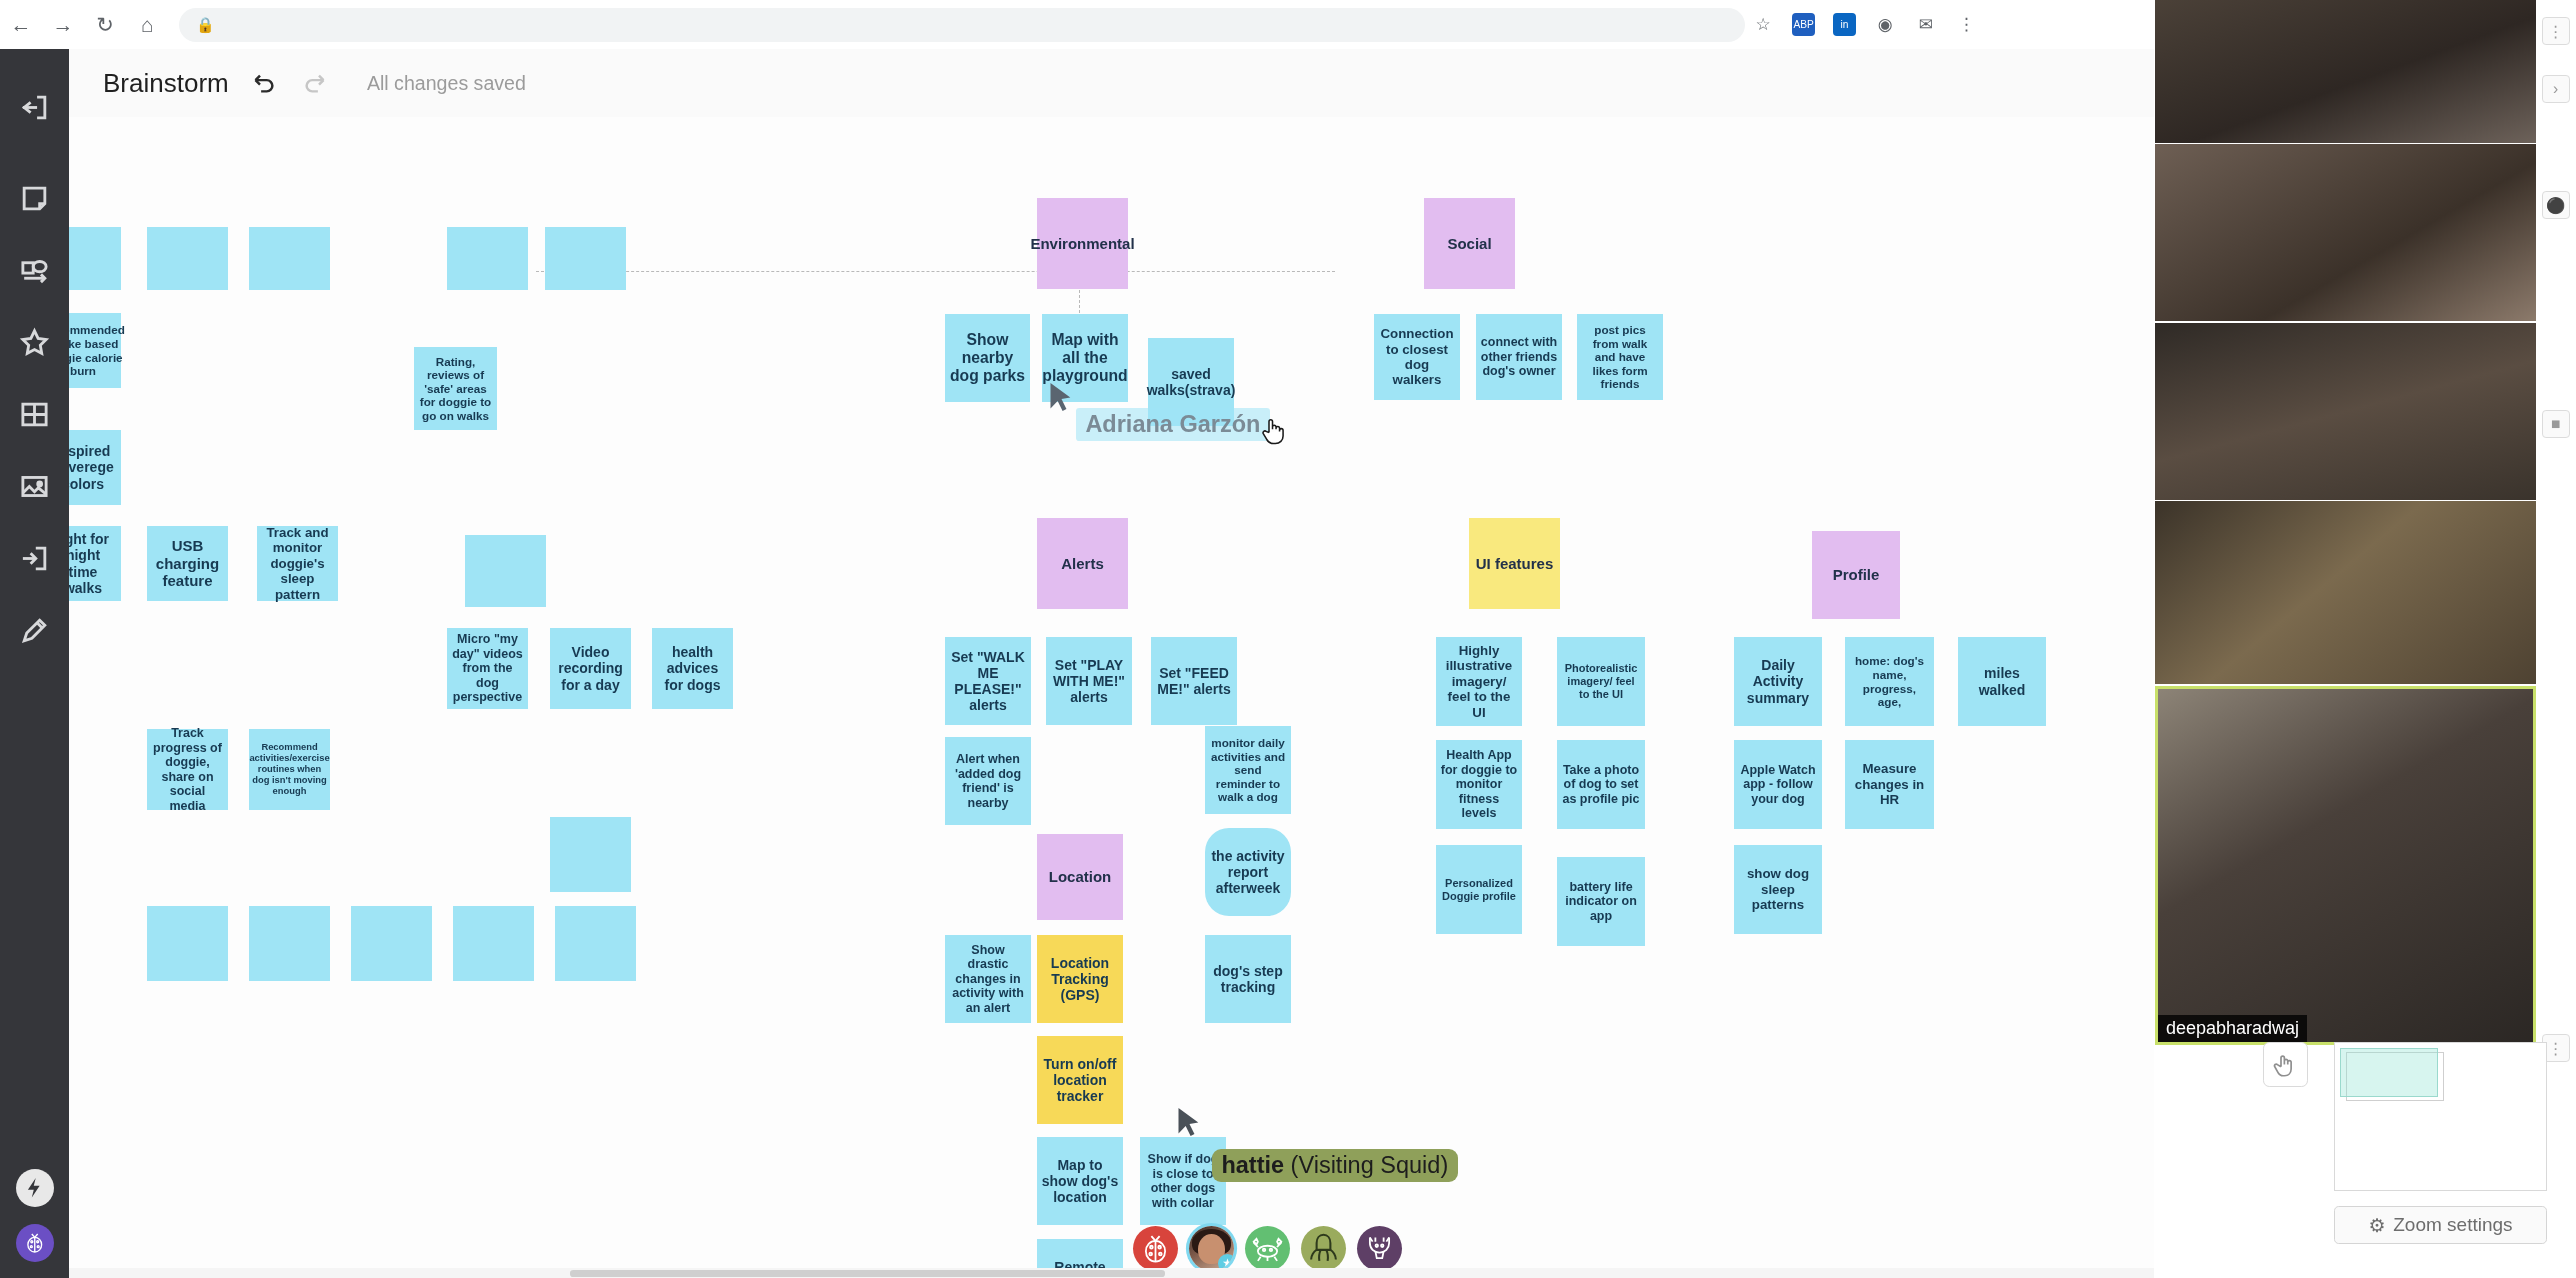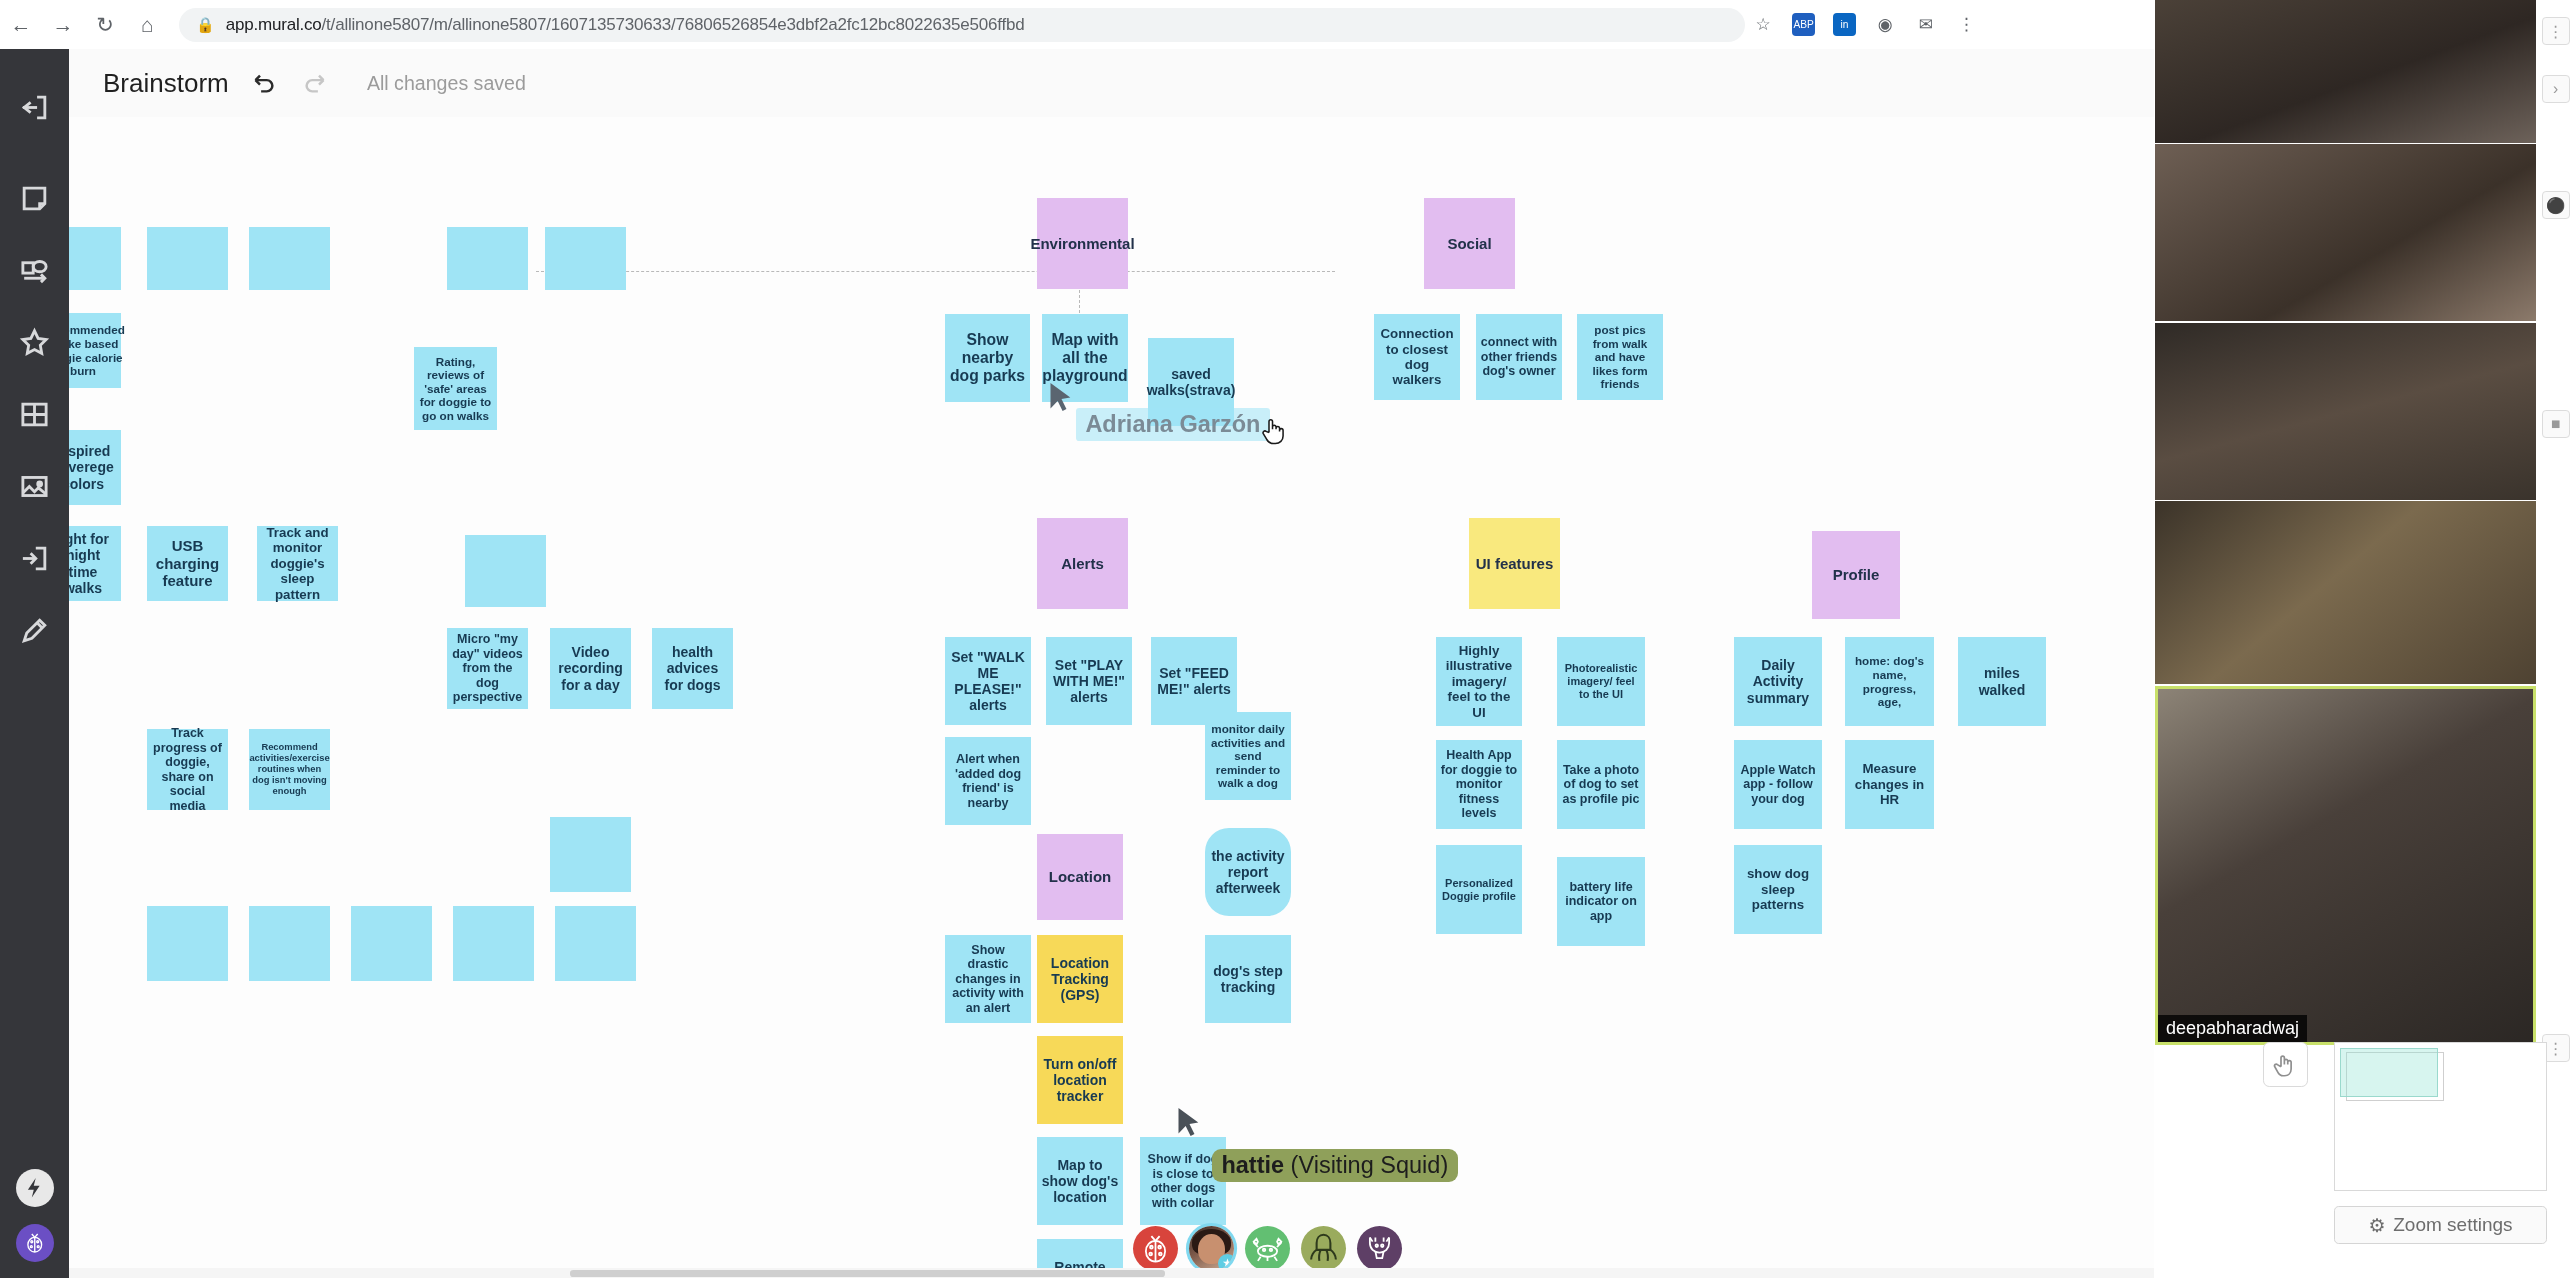--- a/index.html
+++ b/index.html
@@ -159,23 +159,20 @@
 </head>
 <body>
 
 <div id="browser-bar">
   <div class="nav-btn">←</div>
   <div class="nav-btn">→</div>
   <div class="nav-btn">↻</div>
   <div class="nav-btn">⌂</div>
   <div id="omnibox">
     <span class="lock">🔒</span>
-    <span id="url-text">
-      <span class="host">app.mural.co</span><span class="path">/t/allinone5807/m/allinone5807/1607135730633/76806526854e3dbf2a2fc12bc8022635e506ffbd</span>
-    </span>
   </div>
   <div id="browser-right">
     <div class="bicon">☆</div>
     <div class="bicon">
         <span class="ext-badge">ABP</span>
       </div>
     <div class="bicon">
         <span class="ext-badge in">in</span>
       </div>
     <div class="bicon">◉</div>
@@ -322,21 +319,21 @@
 
   <div class="note purple cat" style="left:1355px; top:81px; width:91px; height:91px; font-size:15px;">Social</div>
   <div class="note blue" style="left:1305px; top:197px; width:86px; height:86px; font-size:13.3px;">Connection to closest dog walkers</div>
   <div class="note blue" style="left:1407px; top:197px; width:86px; height:86px; font-size:12.5px;">connect with other friends dog's owner</div>
   <div class="note blue" style="left:1508px; top:197px; width:86px; height:86px; font-size:11.7px;">post pics from walk and have likes form friends</div>
 
   <div class="note purple cat" style="left:968px; top:401px; width:91px; height:91px; font-size:15px;">Alerts</div>
   <div class="note blue" style="left:876px; top:520px; width:86px; height:88px; font-size:14px;">Set "WALK ME PLEASE!" alerts</div>
   <div class="note blue" style="left:977px; top:520px; width:86px; height:88px; font-size:14px;">Set "PLAY WITH ME!" alerts</div>
   <div class="note blue" style="left:1082px; top:520px; width:86px; height:88px; font-size:14px;">Set "FEED ME!" alerts</div>
-  <div class="note blue" style="left:1136px; top:595px; width:86px; height:88px; font-size:11.7px;">monitor daily activities and send reminder to walk a dog</div>
+  <div class="note blue" style="left:1136px; top:609px; width:86px; height:88px; font-size:11.7px;">monitor daily activities and send reminder to walk a dog</div>
   <div class="note blue" style="left:876px; top:620px; width:86px; height:88px; font-size:12.5px;">Alert when 'added dog friend' is nearby</div>
   <div class="note blue" style="left:1136px; top:711px; width:86px; height:88px; font-size:14px;border-radius:24px;">the activity report afterweek</div>
 
   <div class="note purple cat" style="left:968px; top:717px; width:86px; height:86px; font-size:15px;">Location</div>
   <div class="note blue" style="left:876px; top:818px; width:86px; height:88px; font-size:12.5px;">Show drastic changes in activity with an alert</div>
   <div class="note gold" style="left:968px; top:818px; width:86px; height:88px; font-size:14px;">Location Tracking (GPS)</div>
   <div class="note blue" style="left:1136px; top:818px; width:86px; height:88px; font-size:14px;">dog's step tracking</div>
   <div class="note gold" style="left:968px; top:919px; width:86px; height:88px; font-size:14px;">Turn on/off location tracker</div>
   <div class="note blue" style="left:968px; top:1020px; width:86px; height:88px; font-size:14px;">Map to show dog's location</div>
   <div class="note blue" style="left:1071px; top:1020px; width:86px; height:88px; font-size:12.5px;">Show if dog is close to other dogs with collar</div>

